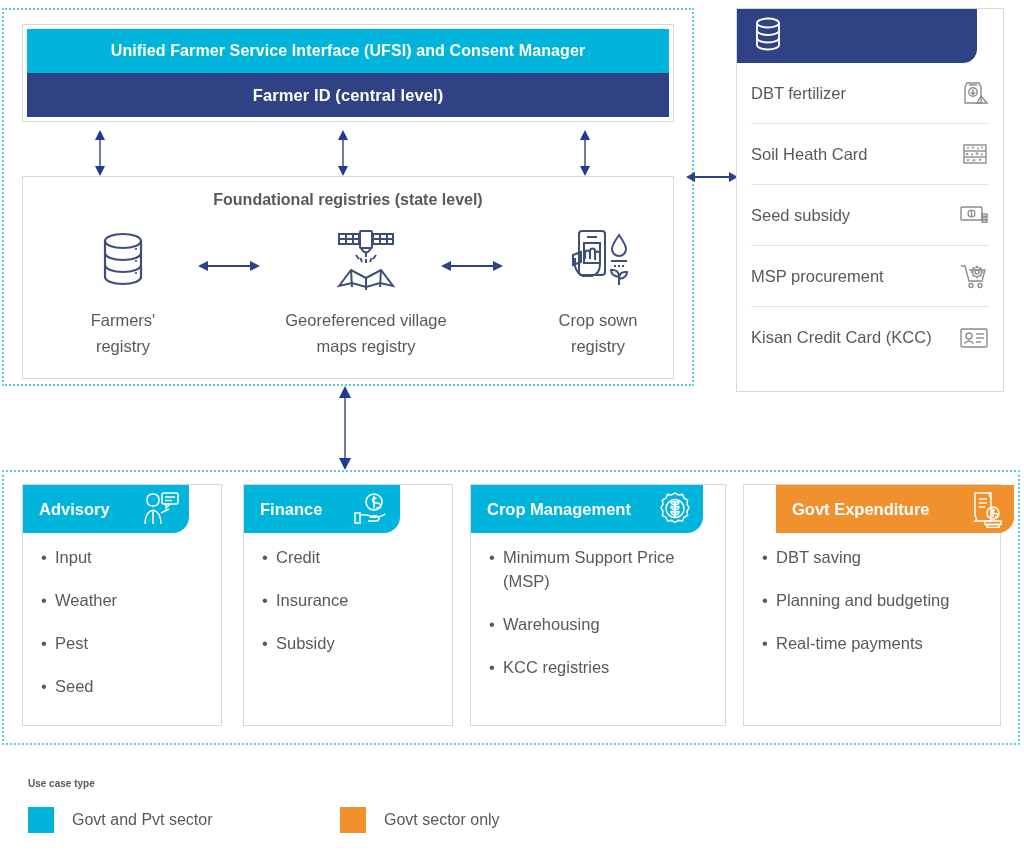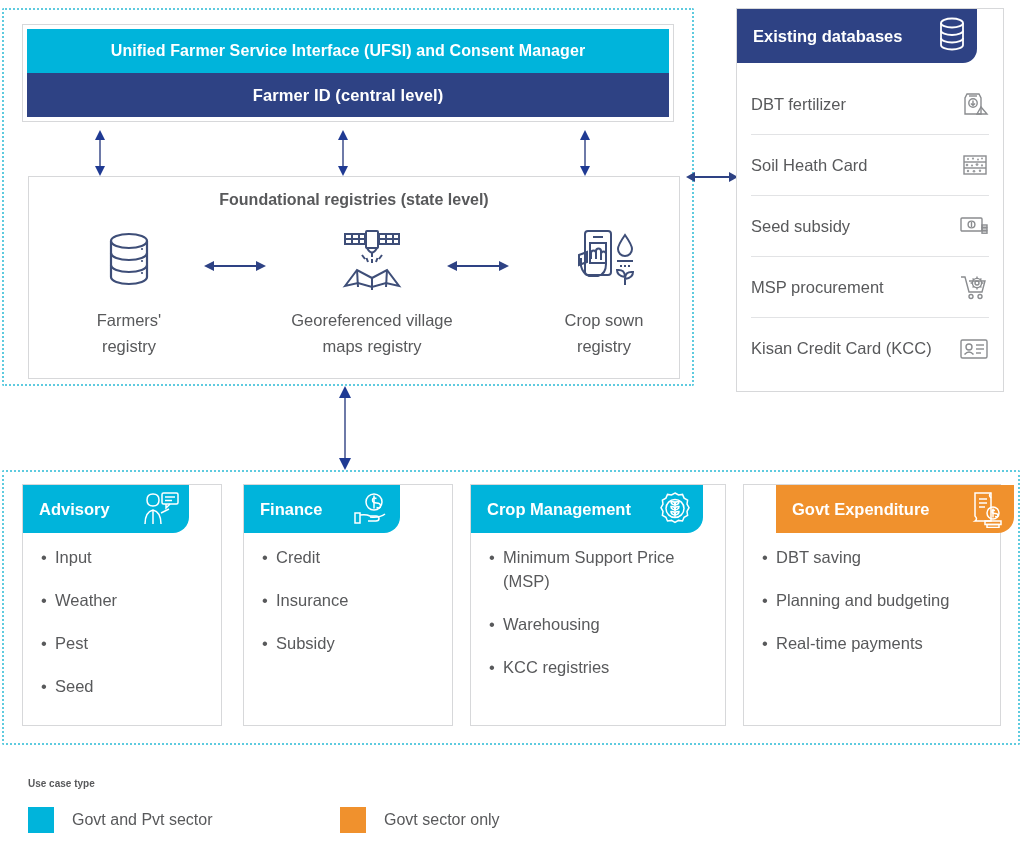--- a/index.html
+++ b/index.html
@@ -28,21 +28,21 @@
   #top-stack{left:22px;top:24px;width:652px;height:98px;padding:4px;}
   .bar{
     height:44px;display:flex;align-items:center;justify-content:center;
     font-weight:bold;font-size:16.5px;letter-spacing:.1px;color:#ffffff;
     box-sizing:border-box;
   }
   #bar-farmer-id{background:#2E4284;}
   #bar-ufsi{background:#00B4DB;font-size:16px;}
 
   
-  #registries{left:28px;top:176px;width:652px;height:203px;}
+  #registries{left:22px;top:176px;width:652px;height:203px;}
   #registries-title{
     position:absolute;left:0;top:14px;width:100%;text-align:center;
     font-weight:bold;font-size:16px;color:#58595b;
   }
   .reg-col{position:absolute;top:52px;text-align:center;}
   .reg-icon{height:62px;display:flex;align-items:flex-end;justify-content:center;}
   .reg-label{
     margin-top:16px;font-size:16.5px;line-height:26px;color:#58595b;
     white-space:pre-line;
   }
@@ -59,21 +59,21 @@
   
   #databases{left:736px;top:8px;width:268px;height:384px;}
   #db-header{
     position:absolute;left:0;top:0;width:240px;height:54px;
     background:#2E4284;border-bottom-right-radius:14px;
     display:flex;align-items:center;box-sizing:border-box;padding:0 10px 0 16px;
   }
   #db-header-title{
     color:#fff;font-weight:bold;font-size:16.5px;flex:1;
   }
-  #db-list{position:absolute;left:0;top:54px;width:100%;padding:11px 14px;box-sizing:border-box;}
+  #db-list{position:absolute;left:0;top:54px;width:100%;padding:0 14px;box-sizing:border-box;}
   .db-row{
     display:flex;align-items:center;height:61px;
     border-bottom:1px solid #e2e3e5;box-sizing:border-box;
   }
   .db-row:last-child{border-bottom:none;}
   .db-name{flex:1;font-size:16.5px;color:#58595b;}
   .db-icon{width:34px;display:flex;justify-content:flex-end;align-items:center;}
 
   
   .card{position:absolute;top:484px;background:#fff;border:1px solid #d7d8da;box-sizing:border-box;height:242px;}
@@ -233,21 +233,20 @@
   </svg>
 
   <svg class="v-arrow" style="left:337px;top:386px;" width="16" height="84">
     <line x1="8" y1="8" x2="8" y2="76" stroke="#6E7AA8" stroke-width="2"></line>
     <polygon points="8,0 2,12 14,12" fill="#1F3A93"></polygon>
     <polygon points="8,84 2,72 14,72" fill="#1F3A93"></polygon>
   </svg>
 
   <div class="panel" id="databases">
     <div id="db-header">
-      <span id="db-header-title">Existing databases</span>
       <span>
         <svg width="30" height="34" viewBox="0 0 30 34">
           <g fill="none" stroke="#ffffff" stroke-width="1.8">
             <ellipse cx="15" cy="6" rx="11" ry="4.5"></ellipse>
             <path d="M4 6 v22 a11 4.5 0 0 0 22 0 v-22"></path>
             <path d="M4 13.5 a11 4.5 0 0 0 22 0"></path>
             <path d="M4 21 a11 4.5 0 0 0 22 0"></path>
           </g>
         </svg>
       </span>

